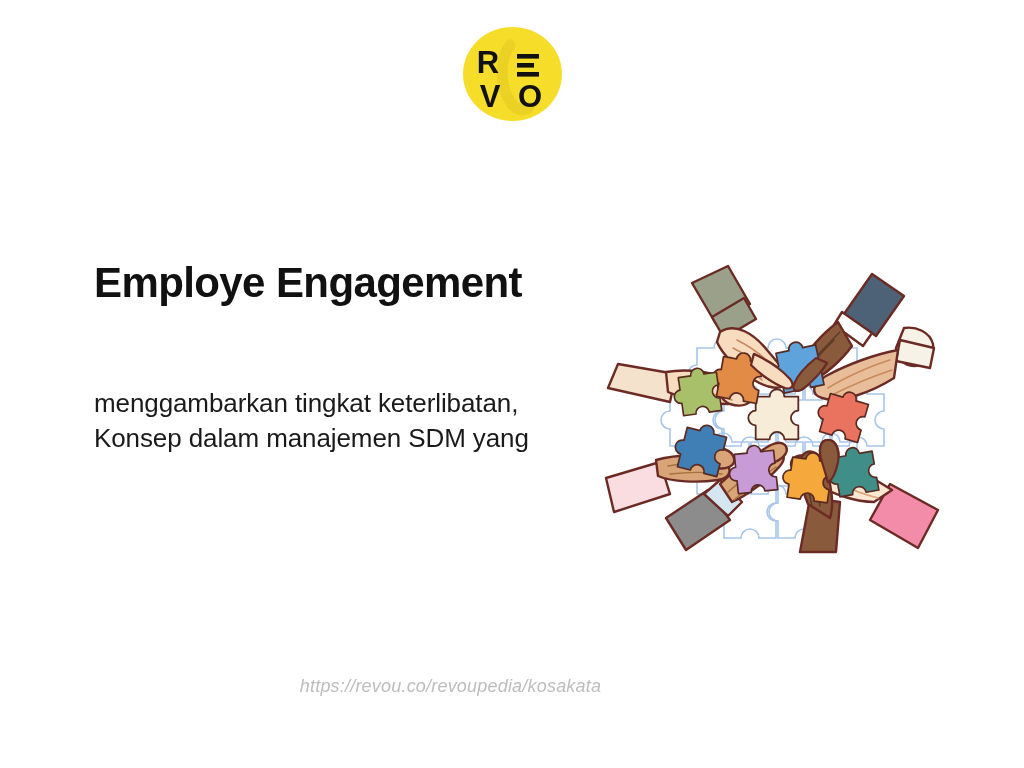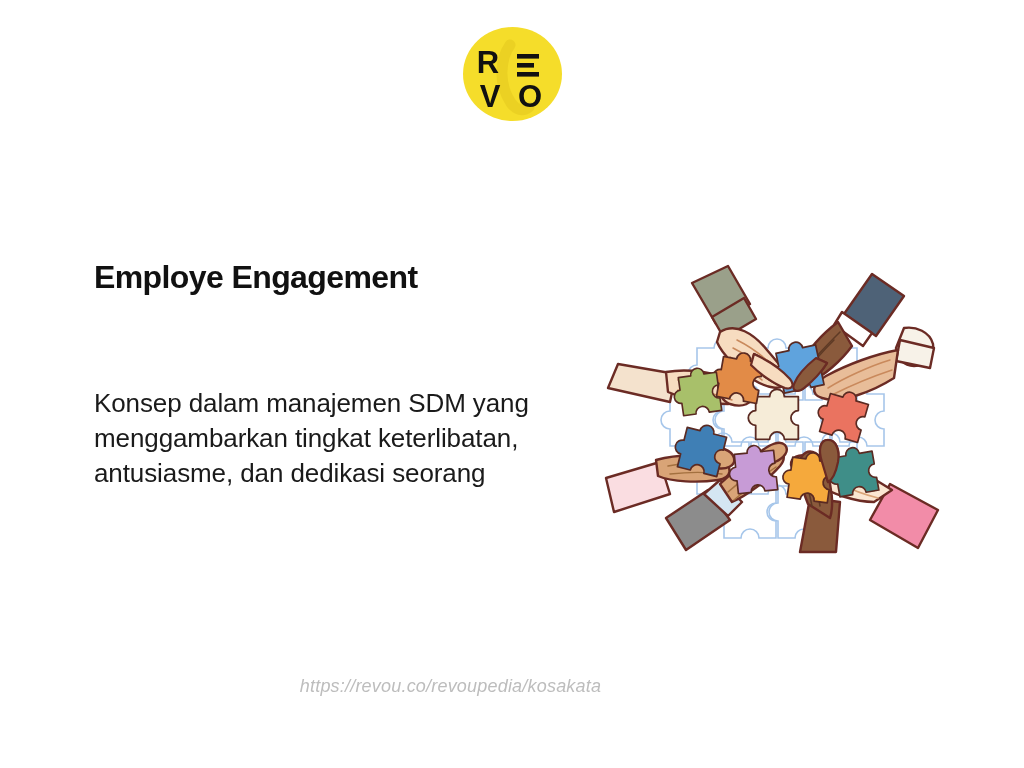--- a/index.html
+++ b/index.html
@@ -27,21 +27,21 @@
     background:#f5dd2a;
     border-radius:50%;
   }
   .logo-svg{ position:absolute; inset:0; }
 
   
   .title{
     position:absolute;
     left:94px; top:260px;
     width:600px;
-    font-size:32px;
+    font-size:42px;
     font-weight:700;
     letter-spacing:-0.6px;
     color:#111111;
     line-height:1.08;
     white-space:nowrap;
   }
 
   
   .body-copy{
     position:absolute;
@@ -94,23 +94,22 @@
 
       <text x="27" y="80" font-family="'Liberation Sans', sans-serif" font-size="31" font-weight="700" fill="#111111" text-anchor="middle">V</text>
 
       <text x="67" y="80" font-family="'Liberation Sans', sans-serif" font-size="31" font-weight="700" fill="#111111" text-anchor="middle">O</text>
     </svg>
   </div>
 
   <h1 class="title">Employe Engagement</h1>
 
   <div class="body-copy">
+    <span class="ln">menggambarkan tingkat keterlibatan,</span>
     <span class="ln">Konsep dalam manajemen SDM yang</span>
-    <span class="ln">menggambarkan tingkat keterlibatan,</span>
-    <span class="ln">antusiasme, dan dedikasi seorang</span>
   </div>
 
   <div class="illustration">
     <svg viewBox="0 0 346 298" xmlns="http://www.w3.org/2000/svg">
       <defs>
         <g id="pz">
           <path d="M-26,-26 h17 a9,9 0 0 1 18,0 h17 v17 a9,9 0 0 0 0,18 v17 h-17 a9,9 0 0 0 -18,0 h-17 v-17 a9,9 0 0 1 0,-18 z"></path>
         </g>
       </defs>
 

